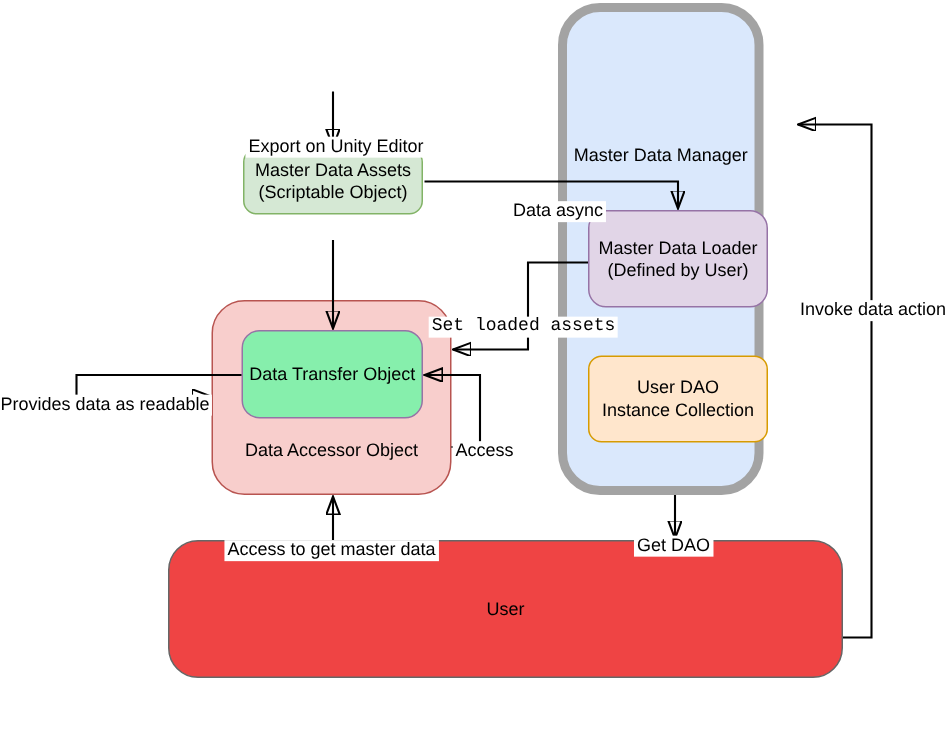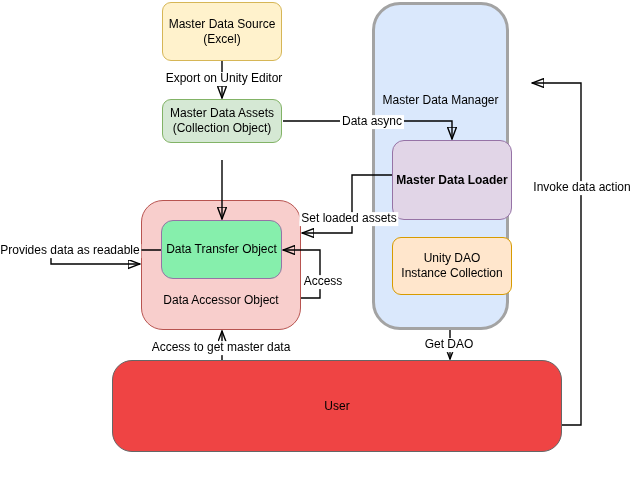--- a/index.html
+++ b/index.html
@@ -20,23 +20,23 @@
     flex-direction: column;
     align-items: center;
     justify-content: center;
     text-align: center;
     line-height: 1.25;
   }
   .node span { white-space: nowrap; }
 
   .n-source   { left:162px; top:2px;   width:120px; height:59px;  background:#FFF2CC; border:1px solid #D6B656; border-radius:9px; }
   .n-assets   { left:162px; top:99px;  width:120px; height:44px;  background:#D5E8D4; border:1px solid #82B366; border-radius:9px; }
-  .n-manager  { left:372px; top:2px;   width:137px; height:328px; background:#DAE8FC; border:3px solid #a3a3a3; border-radius:28px; justify-content:flex-start; }
+  .n-manager  { left:372px; top:2px;   width:137px; height:328px; background:#DAE8FC; border:6px solid #a3a3a3; border-radius:28px; justify-content:flex-start; }
   .n-manager .container-label { position:absolute; left:0; right:0; top:88px; text-align:center; }
-  .n-loader   { left:392px; top:140px; width:120px; height:80px;  background:#E1D5E7; border:1px solid #9673A6; border-radius:12px;font-weight:bold; }
+  .n-loader   { left:392px; top:140px; width:120px; height:65px;  background:#E1D5E7; border:1px solid #9673A6; border-radius:12px; }
   .n-dao      { left:392px; top:237px; width:120px; height:58px;  background:#FFE6CC; border:1px solid #D79B00; border-radius:9px; }
   .n-accessor { left:141px; top:200px; width:160px; height:130px; background:#F8CECC; border:1px solid #B85450; border-radius:22px; }
   .n-accessor .container-label { position:absolute; left:0; right:0; top:92px; text-align:center; }
   .n-dto      { left:161px; top:220px; width:121px; height:59px;  background:#86efac; border:1px solid #9673A6; border-radius:12px; }
   .n-user     { left:112px; top:360px; width:450px; height:92px; background:#ef4444; border:1px solid #666666; border-radius:20px; }
 
   .edges-layer {
     position: absolute;
     left: 0; top: 0;
     width: 631px; height: 491px;
@@ -44,60 +44,58 @@
   }
   .edges-layer path { stroke:#000000; stroke-width:1.4; fill:none; }
 
   .edge-label {
     position: absolute;
     transform: translate(-50%, -50%);
     background: #ffffff;
     padding: 0 2px;
     white-space: nowrap;
     line-height: 1.15;
+    margin-top: 19px;
   }
   .el-export   { left:224px; top:79px;  }
   .el-async    { left:372px; top:122px; }
   .el-import   { left:222px; top:192px; }
-  .el-set      { left:349px; top:219px; }
+  .el-set      { left:349px; top:199px;font-family:Liberation Mono, monospace; }
   .el-access   { left:323px; top:282px; }
   .el-provides { left:70px;  top:251px; }
   .el-getdata  { left:221px; top:348px; }
   .el-getdao   { left:449px; top:345px; }
   .el-invoke   { left:582px; top:188px; }
 </style>
 </head>
 <body>
 
 <div class="canvas">
 
   <div class="node n-manager">
     <span class="container-label">Master Data Manager</span>
   </div>
 
   <div class="node n-accessor">
     <span class="container-label">Data Accessor Object</span>
   </div>
 
-  <div class="node n-source">
-    <span>Master Data Source</span>
-    <span>(Excel)</span>
-  </div>
 
   <div class="node n-assets">
     <span>Master Data Assets</span>
-    <span>(Collection Object)</span>
+    <span>(Scriptable Object)</span>
   </div>
 
   <div class="node n-loader">
     <span>Master Data Loader</span>
+    <span>(Defined by User)</span>
   </div>
 
   <div class="node n-dao">
-    <span>Unity DAO</span>
+    <span>User DAO</span>
     <span>Instance Collection</span>
   </div>
 
   <div class="node n-dto">
     <span>Data Transfer Object</span>
   </div>
 
   <div class="node n-user">
     <span>User</span>
   </div>

